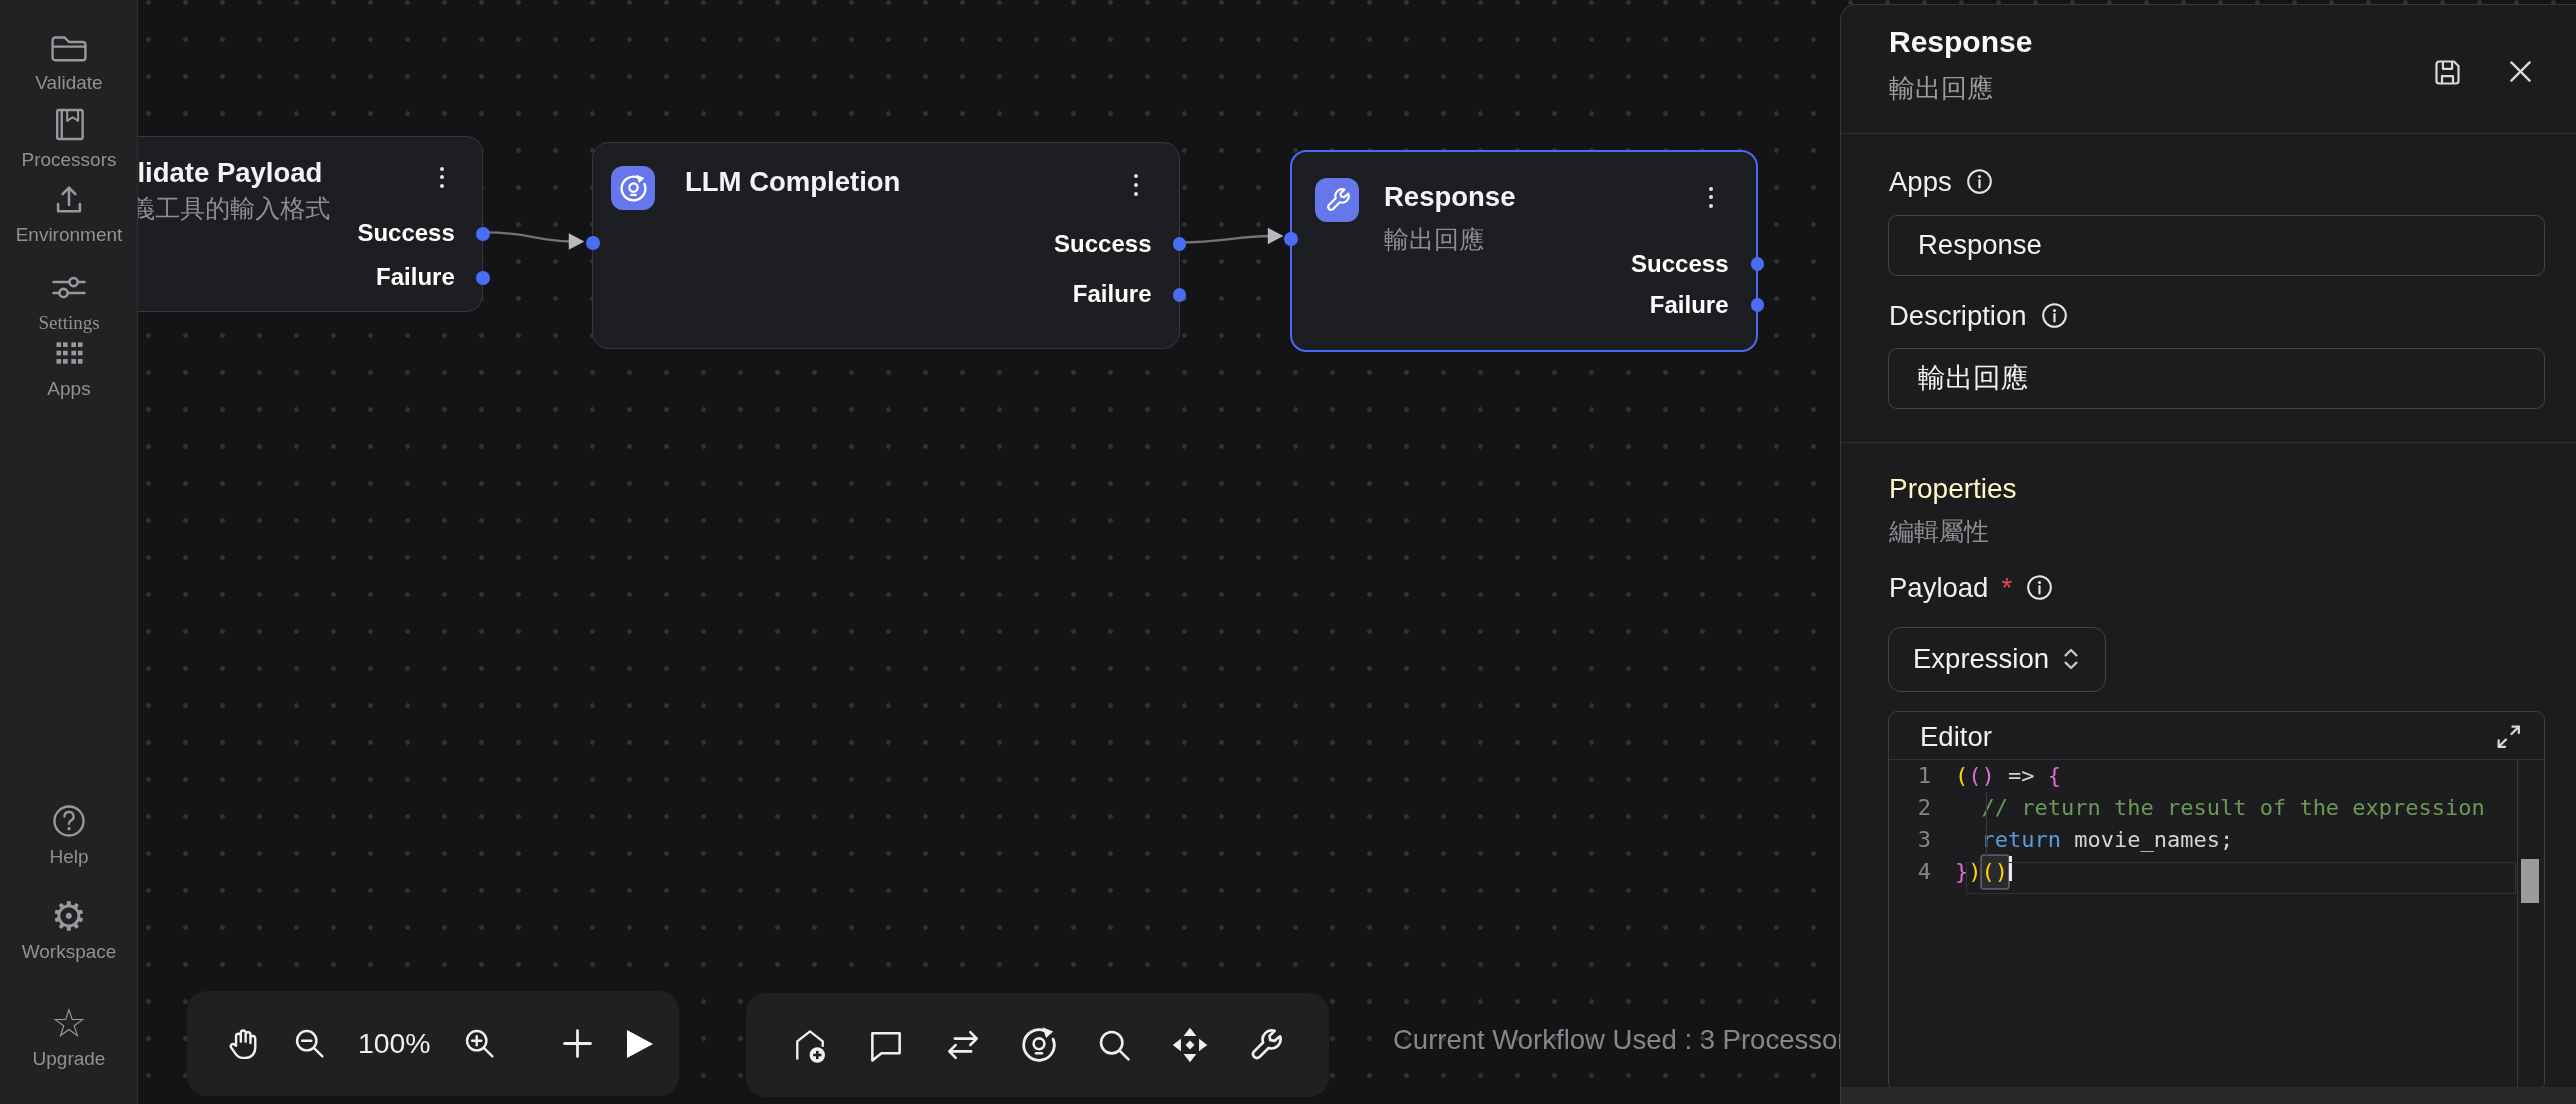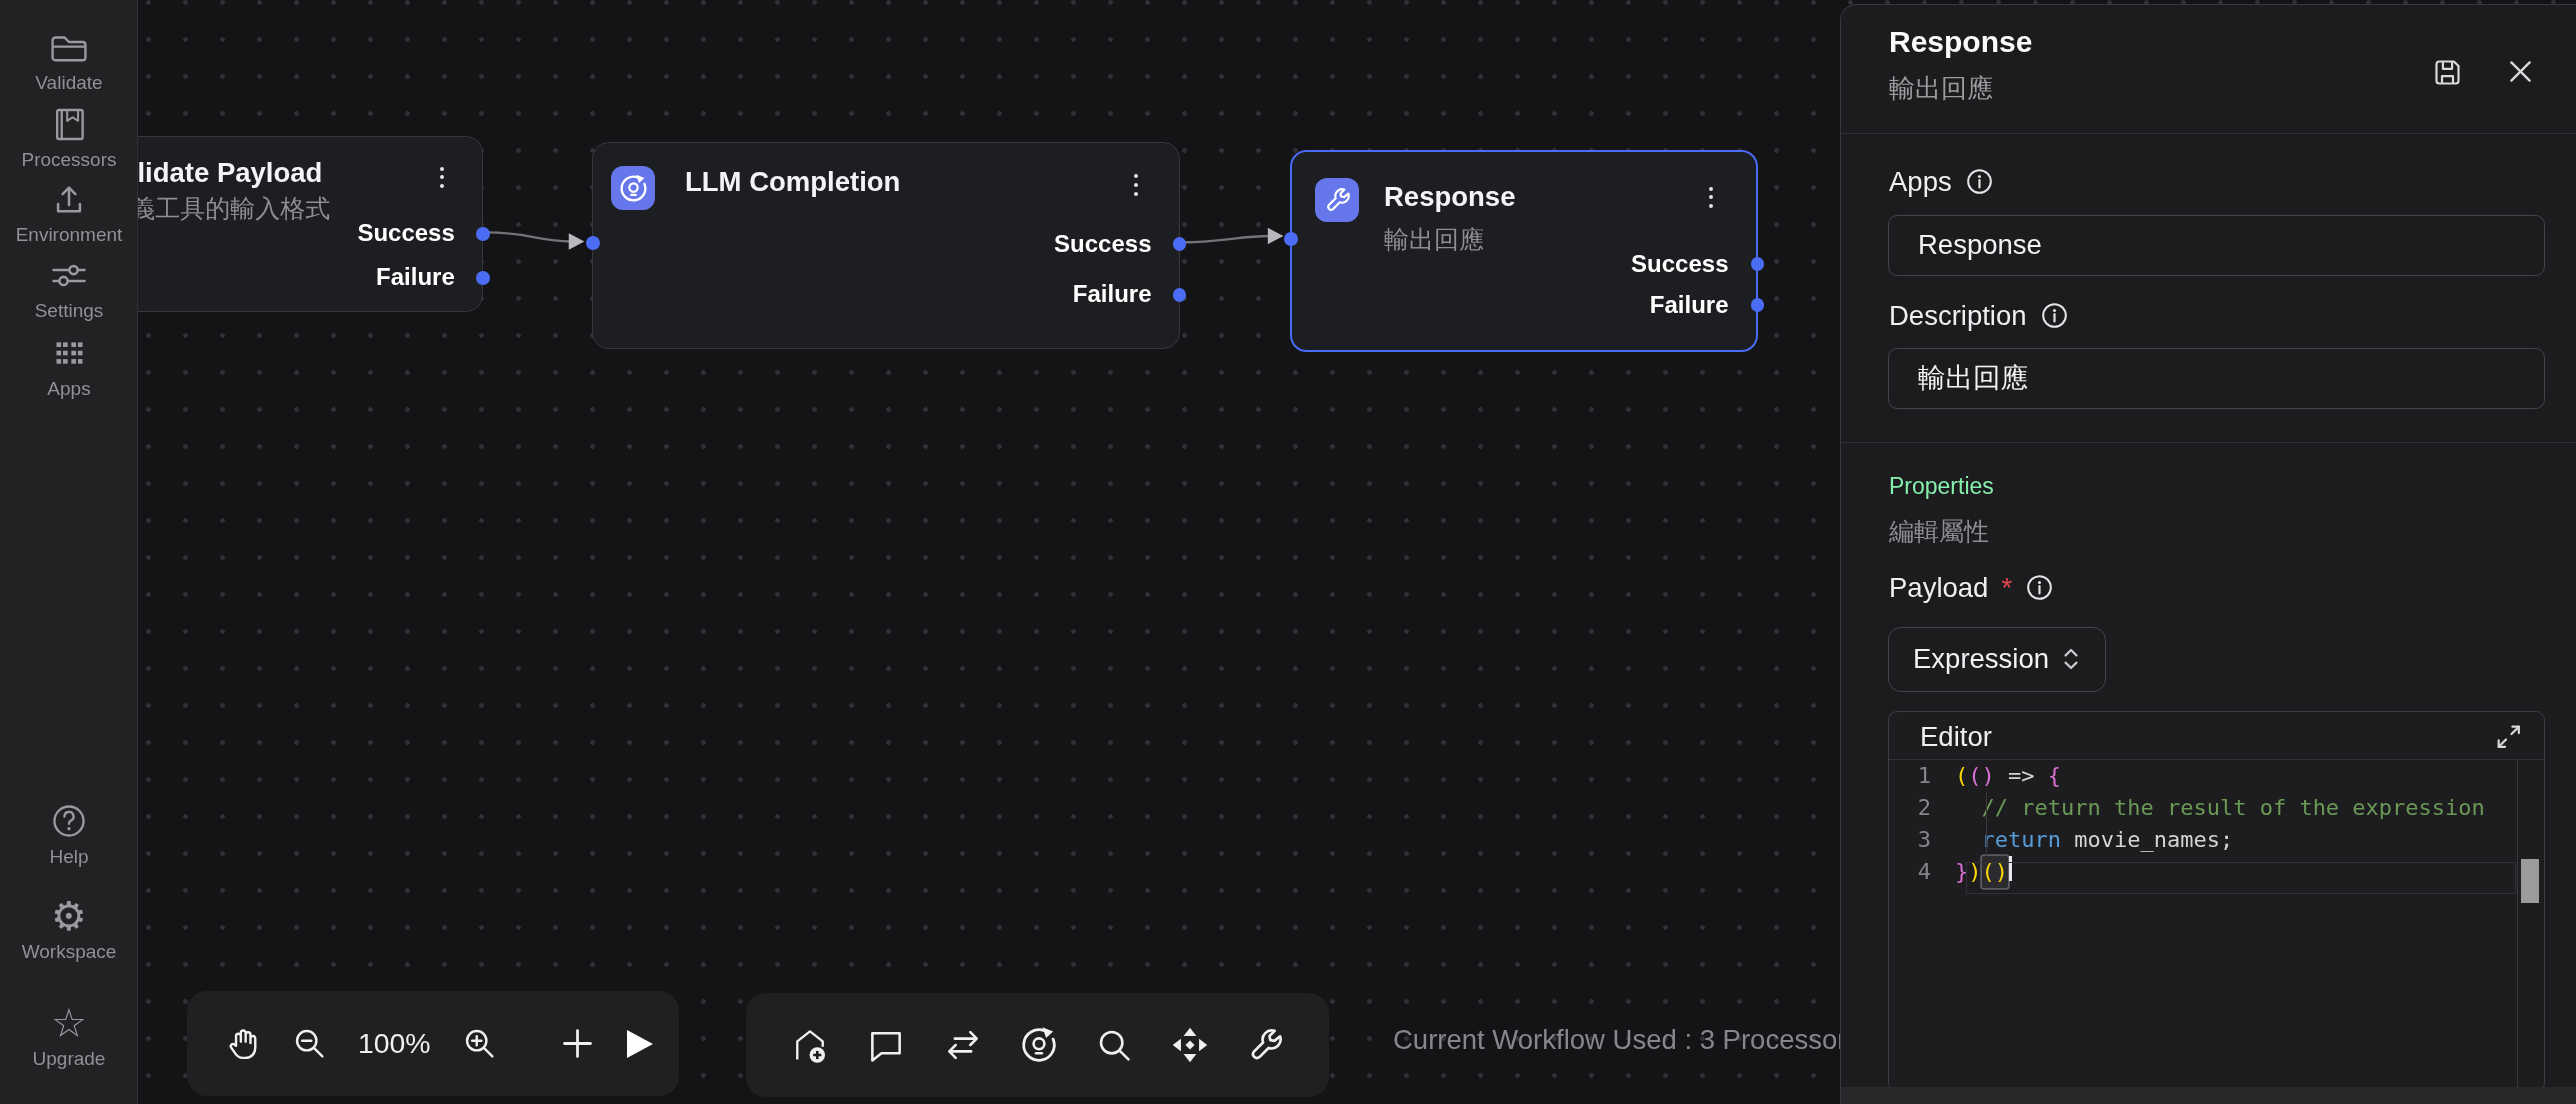--- a/index.html
+++ b/index.html
@@ -47,21 +47,21 @@
     border:0.9px solid #39393d; border-right:none; border-bottom:none; border-top-left-radius:16.5px; overflow:hidden; }
   .panel-header { position:relative; height:128px; }
   .panel-title { position:absolute; left:48px; top:20px; font-size:30px; font-weight:700; color:#fafafc; }
   .panel-sub { position:absolute; left:48px; top:66px; font-size:26px; color:#9c9c9f; }
   .ph-icon { position:absolute; top:51px; cursor:pointer; color:#d9d9dc; }
   .divider { position:absolute; left:0; width:736px; height:0.9px; background:#2f2f33; }
   .field-label { position:absolute; left:48px; font-size:27.5px; color:#f0f0f2; display:flex; align-items:center; gap:13px; }
   .req { color:#e5484d; font-size:27.5px; }
   .tb-input { position:absolute; left:47px; width:657px; height:61px; border:0.9px solid #454549; border-radius:9.2px;
     background:transparent; color:#f2f2f4; font-size:27.5px; padding:0 29px; font-family:"Liberation Sans",sans-serif; }
-  .section-title { position:absolute; left:48px; font-size:23px; color:#86efac; }
+  .section-title { position:absolute; left:48px; font-size:28px; color:#fef9c3; }
   .section-sub { position:absolute; left:48px; font-size:25px; color:#8e8e92; }
   .select-box { position:absolute; left:47px; top:622px; width:218px; height:65px; border:0.9px solid #454549; border-radius:13px;
     display:flex; align-items:center; justify-content:space-between; padding:0 24px; cursor:pointer; }
   .select-box span { font-size:27.5px; color:#f2f2f4; }
 
   
   .editor { position:absolute; left:47px; top:706px; width:657px; height:381px; border:0.9px solid #3f3f43; border-radius:9.2px; overflow:hidden; background:#1d1d20; }
   .ed-header { position:relative; height:48px; border-bottom:0.9px solid #323236; }
   .ed-title { position:absolute; left:31px; top:9.2px; font-size:27.5px; color:#f0f0f2; }
   .ed-expand { position:absolute; right:22px; top:11px; cursor:pointer; color:#d9d9dc; }
@@ -259,21 +259,21 @@
     </div>
     <div class="side-item" style="top:178px;">
       <span class="ic">
         <svg class="icon" width="40" height="39" viewBox="0 0 44 42" stroke="#9a9a9e" stroke-width="2.8" fill="none" stroke-linecap="round" stroke-linejoin="round">
           <path d="M10 26 v8 h24 v-8"></path>
           <path d="M22 27 v-19 m0 0 l-7 7 m7 -7 l7 7"></path>
         </svg>
       </span>
       <span class="lbl">Environment</span>
     </div>
-    <div class="side-item" style="top:254px;">
+    <div class="side-item" style="top:266px;font-family:Liberation Serif, serif;">
       <span class="ic">
         <svg class="icon" width="42" height="39" viewBox="0 0 46 42" stroke="#9a9a9e" stroke-width="2.8" fill="none" stroke-linecap="round">
           <line x1="6" y1="15" x2="40" y2="15"></line>
             <circle cx="28" cy="15" r="4.5" fill="#222225"></circle>
           <line x1="6" y1="27" x2="40" y2="27"></line>
             <circle cx="17" cy="27" r="4.5" fill="#222225"></circle>
         </svg>
       </span>
       <span class="lbl">Settings</span>
     </div>

